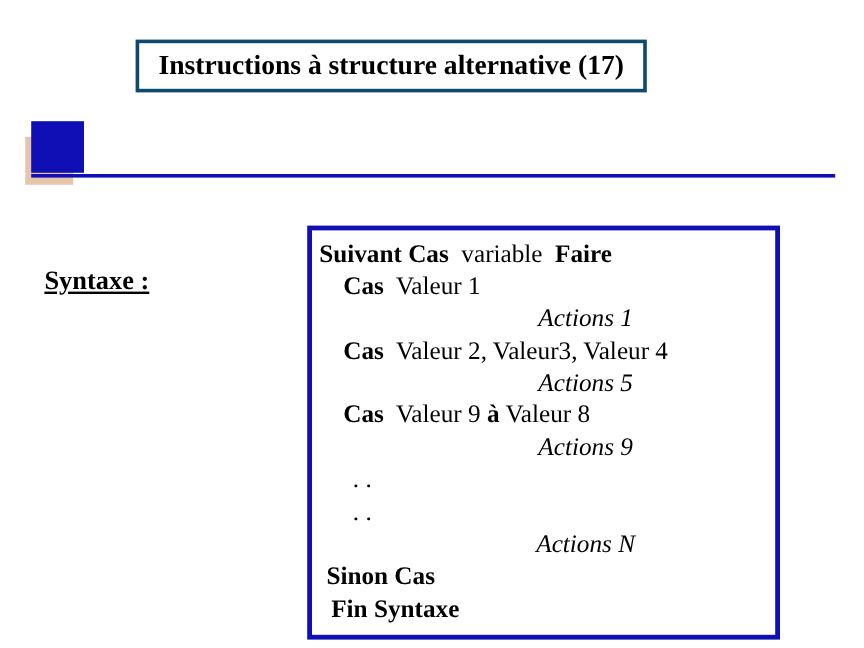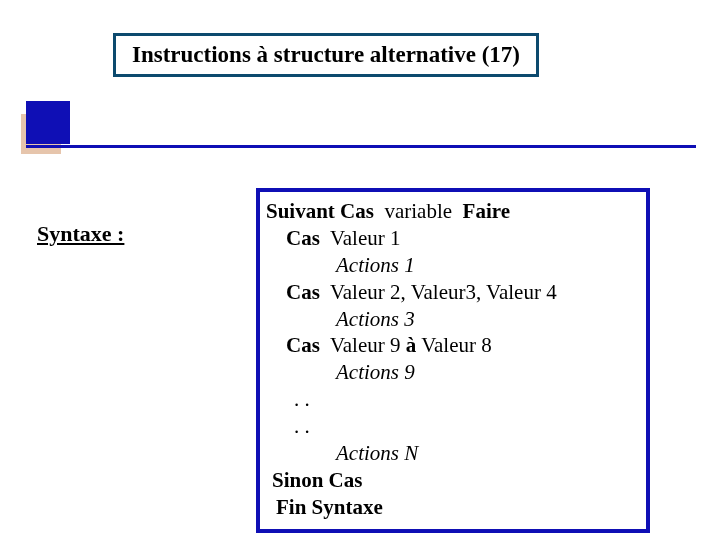--- a/index.html
+++ b/index.html
@@ -63,21 +63,21 @@
     top: 188px;
     width: 374px;
     border: 4px solid #0f0fb5;
     background: #ffffff;
     padding: 6px 6px 8px 6px;
     font-size: 21px;
     line-height: 1.28;
     color: #000;
   }
   .b { font-weight: bold; }
-  .i { font-style: italic; }
+  .i { font-style: italic; text-align: center; }
   .ind0 { padding-left: 0; }
   .ind1 { padding-left: 20px; }
   .ind2 { padding-left: 70px; }
   .inddot { padding-left: 28px; }
   .indsinon { padding-left: 6px; }
   .indfin { padding-left: 10px; }
   .line { white-space: pre; }
 </style>
 </head>
 <body>
@@ -88,21 +88,21 @@
 
 <div class="title-box">Instructions à structure alternative (17)</div>
 
 <div class="syntaxe-label">Syntaxe :</div>
 
 <div class="code-box">
   <div class="line ind0"><span class="b">Suivant Cas</span><span>  variable  </span><span class="b">Faire</span></div>
   <div class="line ind1"><span class="b">Cas</span><span>  Valeur 1</span></div>
   <div class="line ind2 i">Actions 1</div>
   <div class="line ind1"><span class="b">Cas</span><span>  Valeur 2, Valeur3, Valeur 4</span></div>
-  <div class="line ind2 i">Actions 3</div>
+  <div class="line ind2 i">Actions 5</div>
   <div class="line ind1"><span class="b">Cas</span><span>  Valeur 9 </span><span class="b">à</span><span> Valeur 8</span></div>
   <div class="line ind2 i">Actions 9</div>
   <div class="line inddot">. .</div>
   <div class="line inddot">. .</div>
   <div class="line ind2 i">Actions N</div>
   <div class="line indsinon b">Sinon Cas</div>
   <div class="line indfin b">Fin Syntaxe</div>
 </div>
 
 </body></html>

